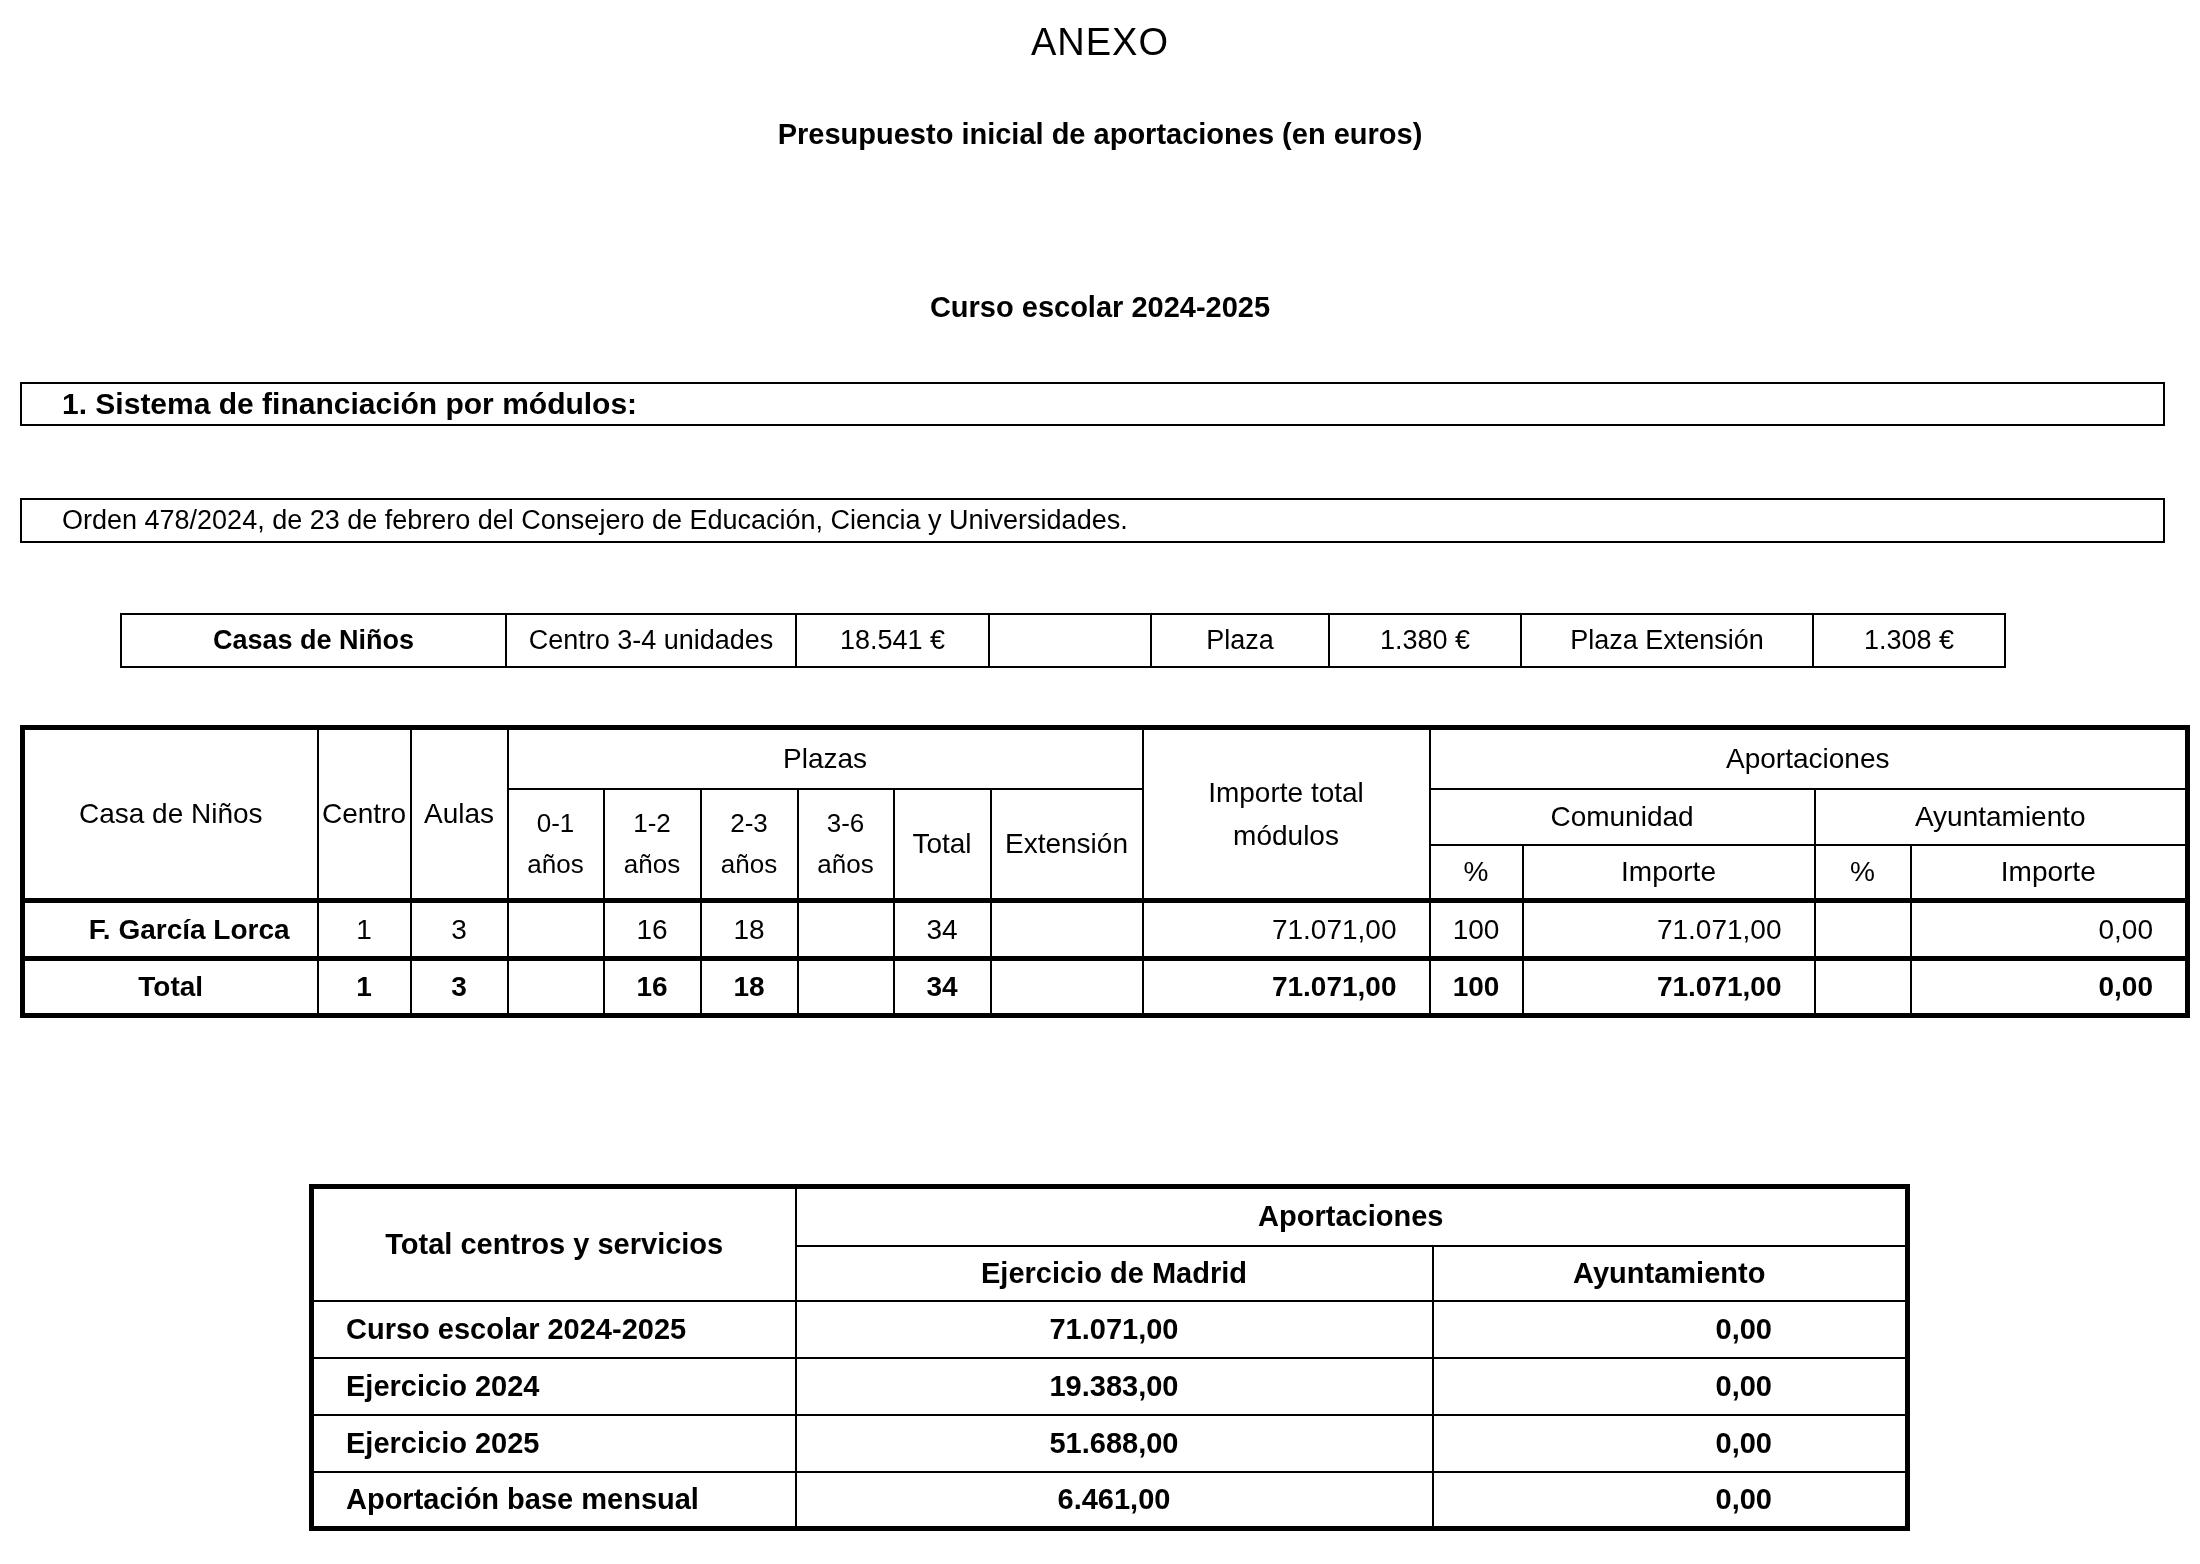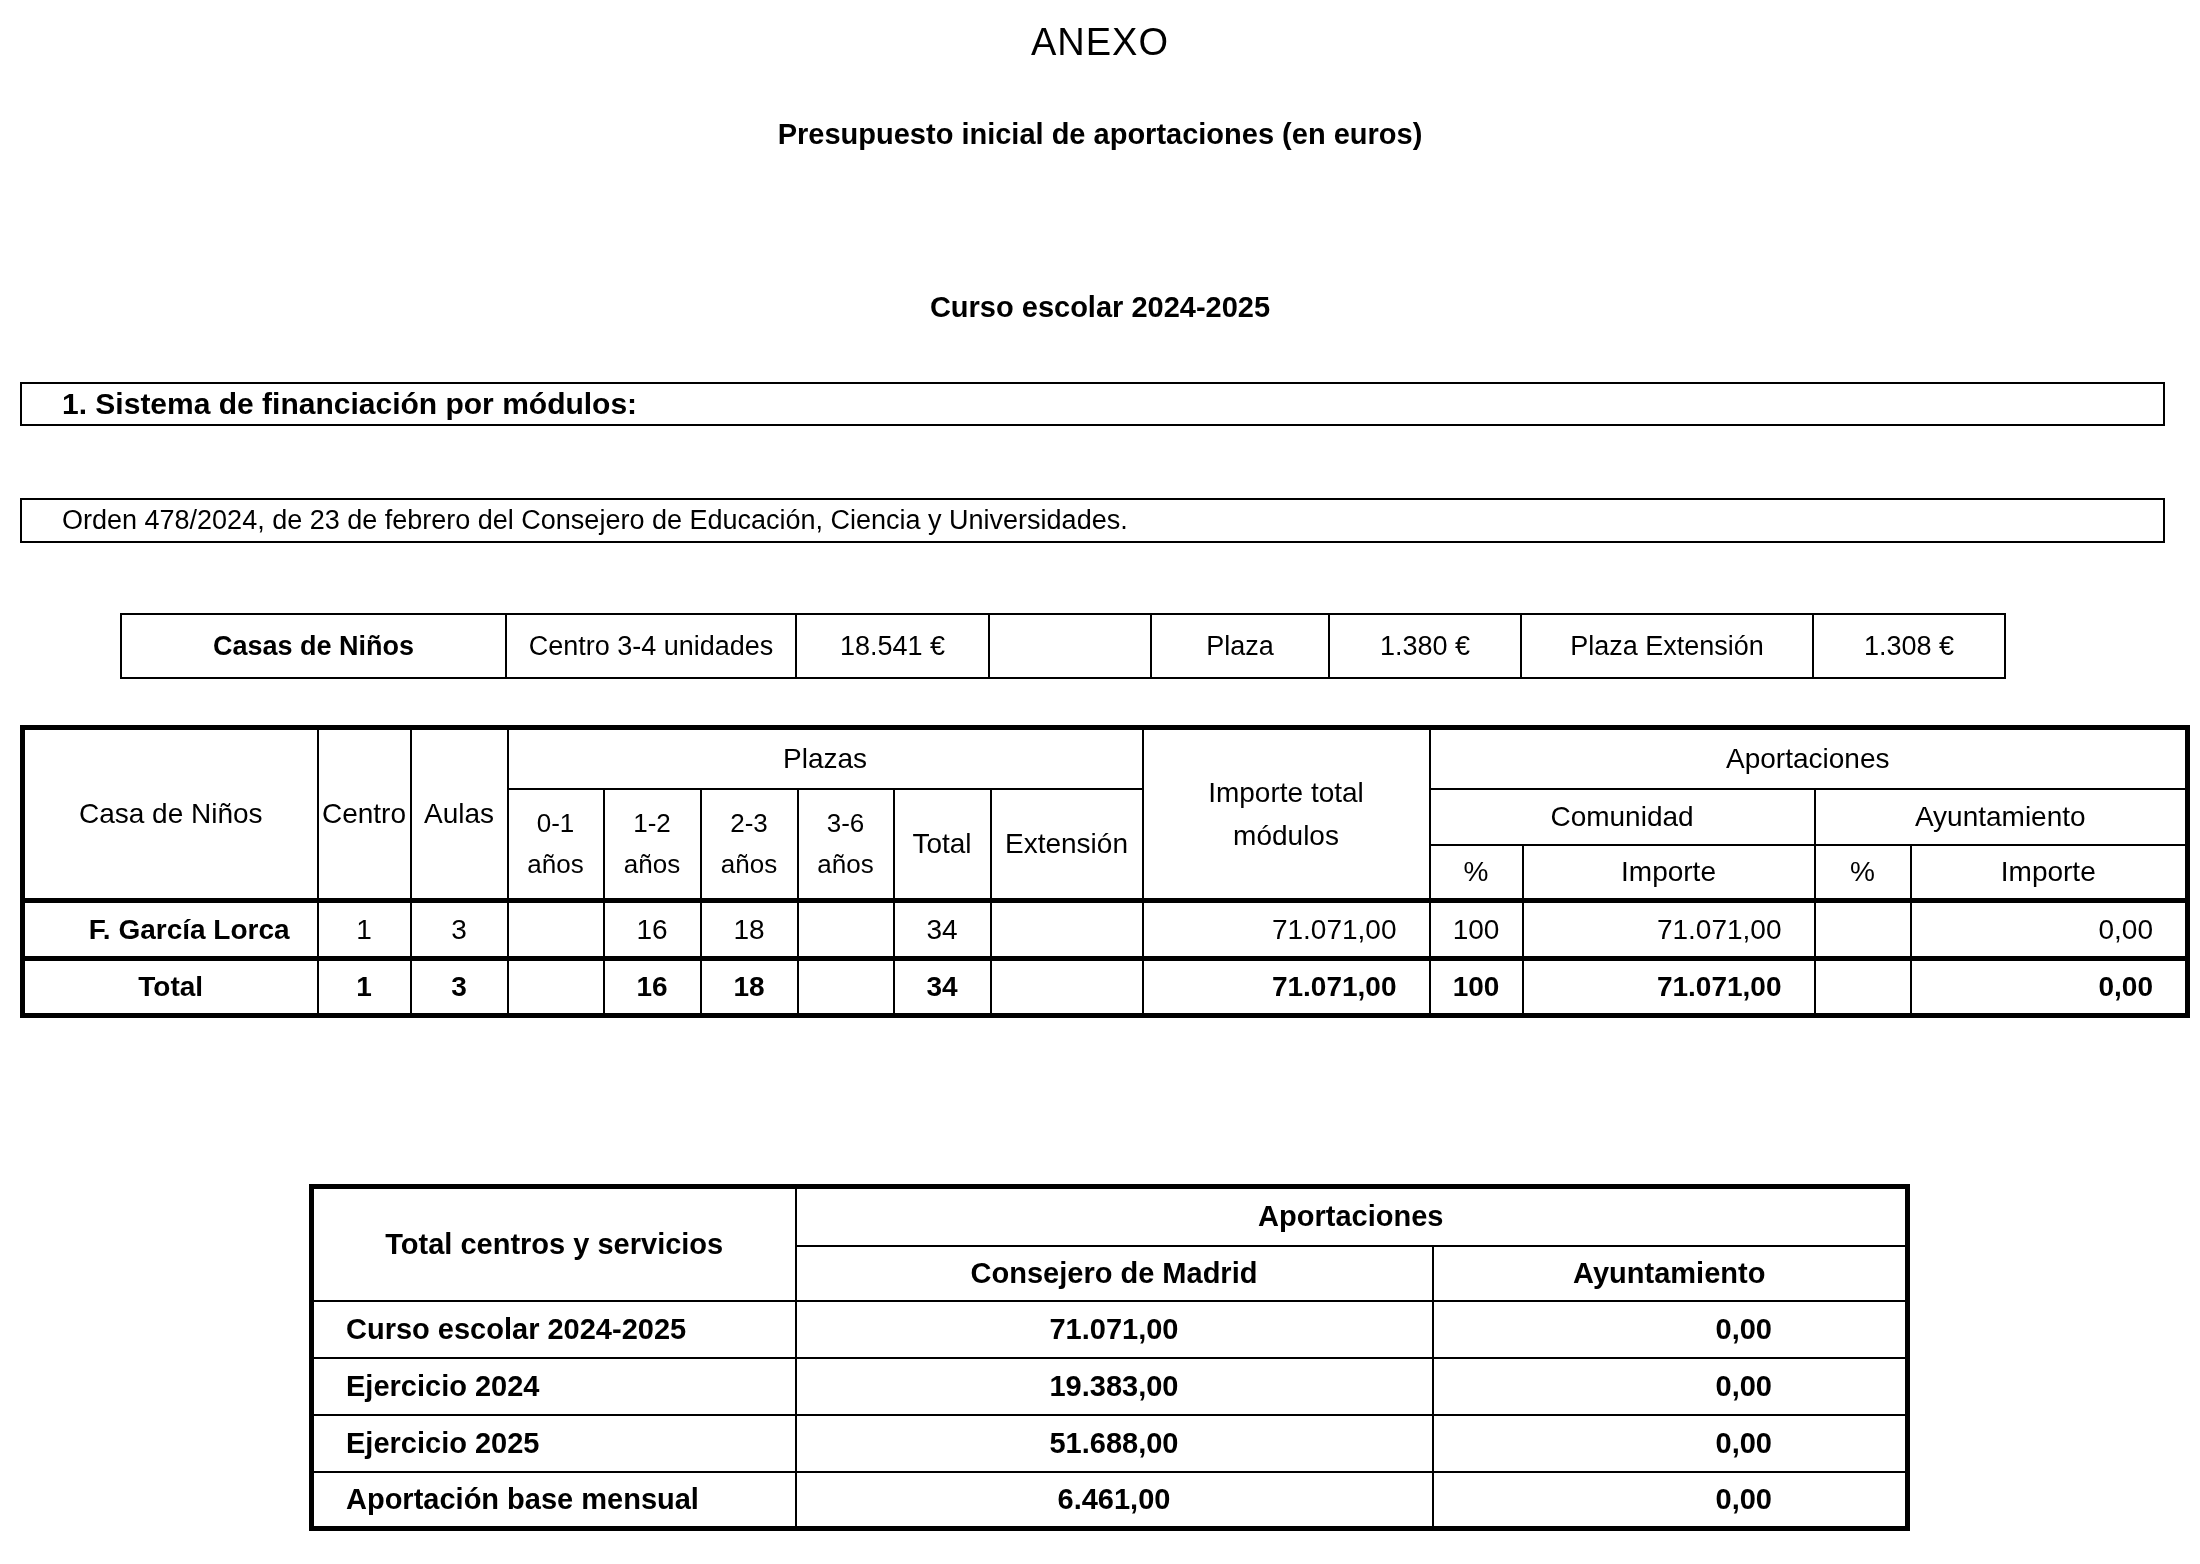--- a/index.html
+++ b/index.html
@@ -18,21 +18,21 @@
     border:2px solid #000;display:flex;align-items:center;padding-left:40px;background:#fff;
   }
   .section-box{top:382px;height:44px;font-size:30px;font-weight:700;}
   .order-box{top:498px;height:45px;font-size:27px;font-weight:400;}
 
   table{border-collapse:collapse;table-layout:fixed;background:#fff;}
   td,th{box-sizing:border-box;overflow:hidden;font-weight:400;}
 
   
   .rates{position:absolute;left:120px;top:613px;width:1884px;}
-  .rates td{border:2px solid #000;height:64px;text-align:center;vertical-align:middle;font-size:27px;}
+  .rates td{border:2px solid #000;height:53px;text-align:center;vertical-align:middle;font-size:27px;}
   .rates td.bold{font-weight:700;}
 
   
   .modules{position:absolute;left:20px;top:725px;width:2165px;border:5px solid #000;}
   .modules th,.modules td{border:2px solid #000;vertical-align:middle;text-align:center;font-size:28px;}
   .modules th{font-weight:400;}
   .modules tr.hA>th{height:61px;}
   .modules tr.hB>th{height:56px;}
   .modules tr.hC>th{height:56px;}
   .modules tr.r1>td{height:58px;border-top:5px solid #000;}
@@ -191,21 +191,21 @@
       <col style="width:484px">
         <col style="width:637px">
         <col style="width:475px">
     </colgroup>
     <tbody>
         <tr class="sA">
       <th rowspan="2">Total centros y servicios</th>
       <th colspan="2">Aportaciones</th>
     </tr>
     <tr class="sB">
-      <th>Consejero de Madrid</th>
+      <th>Ejercicio de Madrid</th>
       <th>Ayuntamiento</th>
     </tr>
     <tr class="sr">
       <td class="lab">Curso escolar 2024-2025</td>
       <td>71.071,00</td>
       <td class="ayto-val">0,00</td>
     </tr>
     <tr class="sr">
       <td class="lab">Ejercicio 2024</td>
       <td>19.383,00</td>

